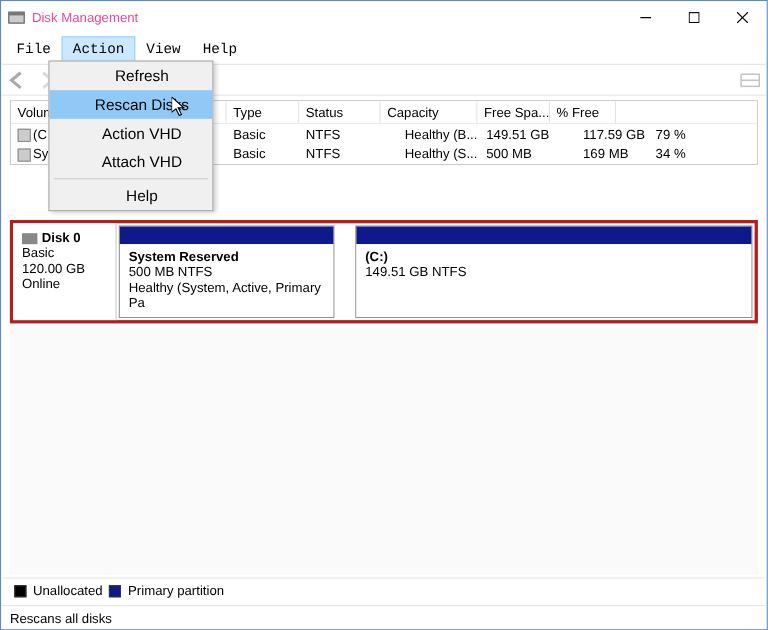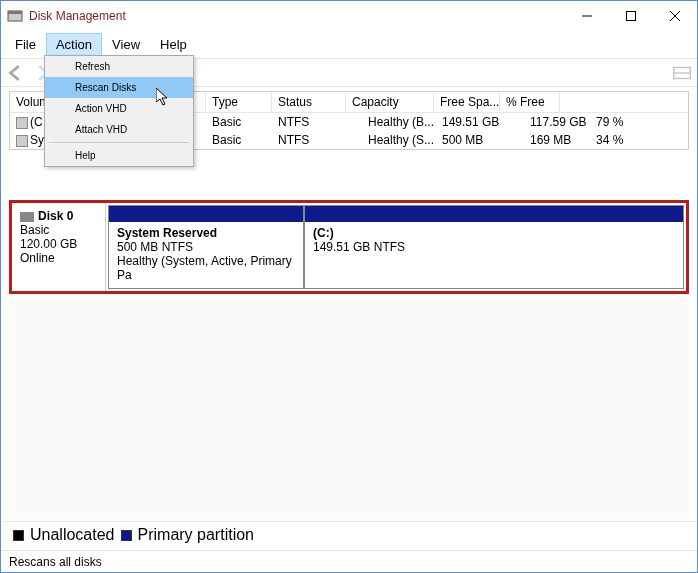--- a/index.html
+++ b/index.html
@@ -1,34 +1,34 @@
 <!DOCTYPE html>
 <html><head>
   <meta charset="utf-8">
   <style>
     * { box-sizing: border-box; margin: 0; padding: 0; font-family: 'Segoe UI', Tahoma, sans-serif; }
     body { width: 698px; height: 573px; background: #fff; border: 1px solid #5a8cc8; display: flex; flex-direction: column; overflow: hidden; }
     
-    .titlebar { height: 30px; display: flex; align-items: center; padding: 0 0 0 6px; font-size: 12px; color: #7f1d1d; }
+    .titlebar { height: 30px; display: flex; align-items: center; padding: 0 0 0 6px; font-size: 12px; color: #ec4899; }
     .titlebar .app-icon { width: 16px; height: 16px; margin-right: 6px; }
     .titlebar .title { flex: 1; }
     .win-controls { display: flex; }
     .win-btn { width: 44px; height: 30px; display: flex; align-items: center; justify-content: center; font-size: 10px; }
     .win-btn svg { width: 10px; height: 10px; }
     
     .menubar { display: flex; padding: 2px 4px; font-size: 13px; border-bottom: 1px solid #e5e5e5; }
-    .menu-item { padding: 4px 10px; cursor: default; }
+    .menu-item { padding: 4px 10px; cursor: default; font-family: Liberation Mono, monospace; }
     .menu-item.open { background: #cce8ff; border: 1px solid #99d1ff; padding: 3px 9px; }
     
     .toolbar { height: 28px; display: flex; align-items: center; padding: 2px 4px; gap: 4px; border-bottom: 1px solid #e5e5e5; }
     .tool-btn { width: 22px; height: 22px; display: flex; align-items: center; justify-content: center; opacity: 0.5; }
     .tool-sep { width: 1px; height: 18px; background: #ccc; margin: 0 4px; }
     
     .action-menu { position: absolute; left: 44px; top: 55px; width: 150px; background: #f0f0f0; border: 1px solid #aaa; z-index: 100; box-shadow: 2px 2px 4px rgba(0,0,0,0.2); }
-    .action-menu-item { padding: 5px 10px 5px 30px; font-size: 10px; cursor: default; }
+    .action-menu-item { padding: 5px 10px 5px 30px; font-size: 14px; cursor: default; text-align: center; }
     .action-menu-item.highlight { background: #90c8f6; }
     .action-menu-sep { height: 1px; background: #ccc; margin: 2px 4px; }
     .cursor { position: absolute; left: 156px; top: 88px; z-index: 200; }
     
     .content { flex: 1; display: flex; flex-direction: column; padding: 2px; }
     
     .volume-table { border: 1px solid #ccc; margin: 2px 6px; font-size: 12px; }
     .vt-header { display: flex; background: #fff; border-bottom: 1px solid #e5e5e5; }
     .vt-header-cell { padding: 3px 6px; border-right: 1px solid #e5e5e5; white-space: nowrap; overflow: hidden; }
     .vt-body { background: #fff; }
@@ -41,29 +41,29 @@
     .c2 { width: 90px; }
     .c3 { width: 74px; }
     .c4 { width: 88px; }
     .c5 { width: 66px; }
     .c6 { width: 60px; }
     
     .graphical-pane { margin: 48px 6px 2px 6px; border: 3px solid #b91c1c; display: flex; height: 94px; }
     .disk-header { width: 94px; border-right: 1px solid #ccc; padding: 6px 8px; font-size: 12px; background: #fff; }
     .disk-header .disk-name { font-weight: bold; }
     .disk-icon { display: inline-block; width: 14px; height: 10px; background: #888; margin-right: 4px; vertical-align: middle; }
-    .partitions { flex: 1; display: flex; gap: 0; padding: 2px; }
+    .partitions { flex: 1; display: flex; gap: 19px; padding: 2px; }
     .partition { border: 1px solid #888; display: flex; flex-direction: column; }
     .part-header { height: 16px; background: #0e1a8a; }
     .part-body { flex: 1; padding: 4px 8px; font-size: 12px; background: #fff; overflow: hidden; }
     .part-body .pname { font-weight: bold; }
     .p0 { width: 196px; }
     .p1 { flex: 1; }
     
-    .legend { display: flex; align-items: center; gap: 6px; padding: 4px 10px; font-size: 16px; border-top: 1px solid #e5e5e5; margin-top: auto; }
+    .legend { display: flex; align-items: center; gap: 6px; padding: 4px 10px; font-size: 12px; border-top: 1px solid #e5e5e5; margin-top: auto; }
     .legend-swatch { width: 11px; height: 11px; border: 1px solid #333; }
     .sw-black { background: #000; }
     .sw-blue { background: #0e1a8a; }
     
     .statusbar { height: 22px; border-top: 1px solid #e5e5e5; font-size: 12px; padding: 2px 8px; display: flex; align-items: center; }
     
     .spacer-fill { flex: 1; background: #fafafa; margin: 2px 6px; }
   </style>
 </head>
 <body>

